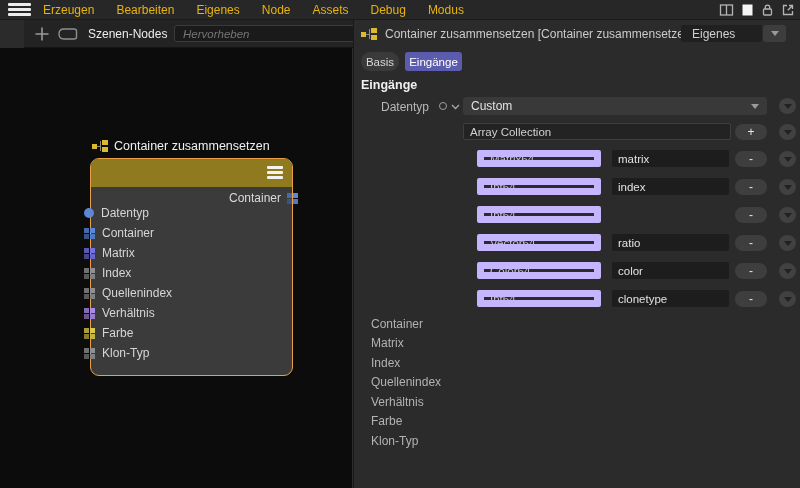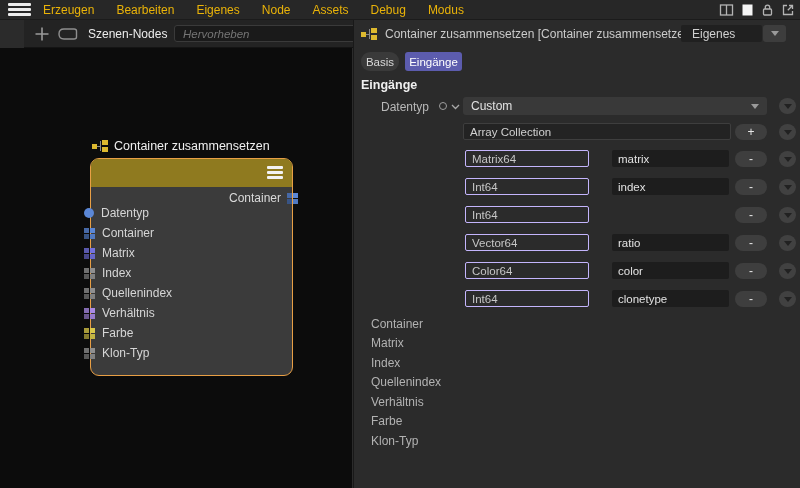--- a/index.html
+++ b/index.html
@@ -77,21 +77,21 @@
   #dtdrop .tri{margin-left:auto;}
   .tri{width:0;height:0;border-left:4px solid transparent;border-right:4px solid transparent;border-top:5px solid #9a9a9a;}
   .rbtn{position:absolute;left:425px;width:17px;height:16px;border-radius:50%;background:#414141;
     display:flex;align-items:center;justify-content:center;}
   .rbtn .tri{border-top-color:#212121;}
   .pill{position:absolute;left:381px;width:32px;height:16px;border-radius:8px;background:#3e3e3e;color:#e6e6e6;
     display:flex;align-items:center;justify-content:center;line-height:1;}
   .tfield{position:absolute;height:17px;display:flex;align-items:center;padding:0 6px;border-radius:2px;
     font-size:11.5px;box-sizing:border-box;white-space:nowrap;overflow:hidden;}
   #arrayfield{left:109px;width:268px;background:#232323;border:1px solid #3e3e3e;color:#d0d0d0;}
-  .typefield{left:111px;width:124px;background:transparent;border:1px solid #c4b5fd;color:#c6c6c6;}
+  .typefield{left:123px;width:124px;background:transparent;border:7px solid #c4b5fd;color:#c6c6c6;}
   .namefield{left:258px;width:117px;background:#1d1d1d;border:none;color:#e2e2e2;}
   .portlabel{position:absolute;left:17px;height:14px;color:#b2b2b2;white-space:nowrap;}
 </style>
 </head>
 <body>
 
 <div id="root">
 
   <div id="menubar">
     <div class="hamb">

